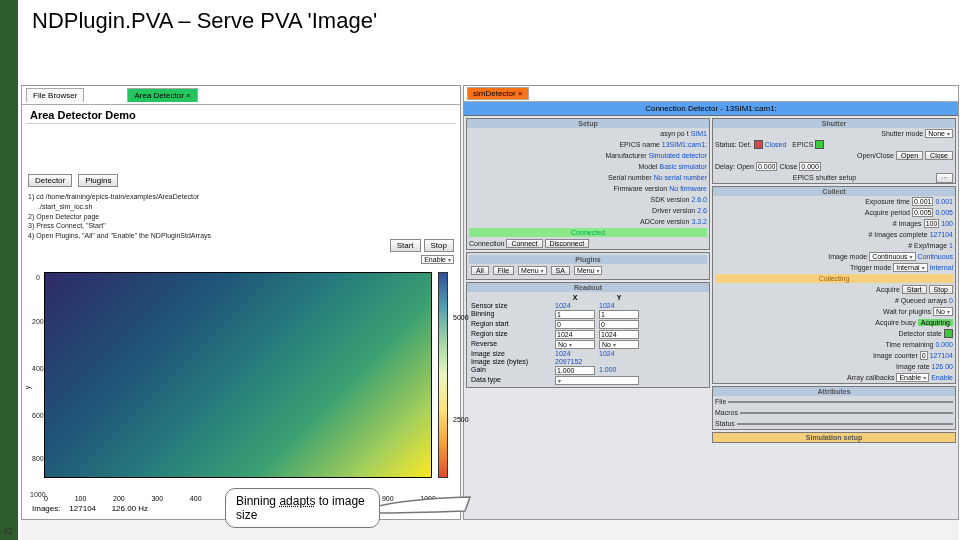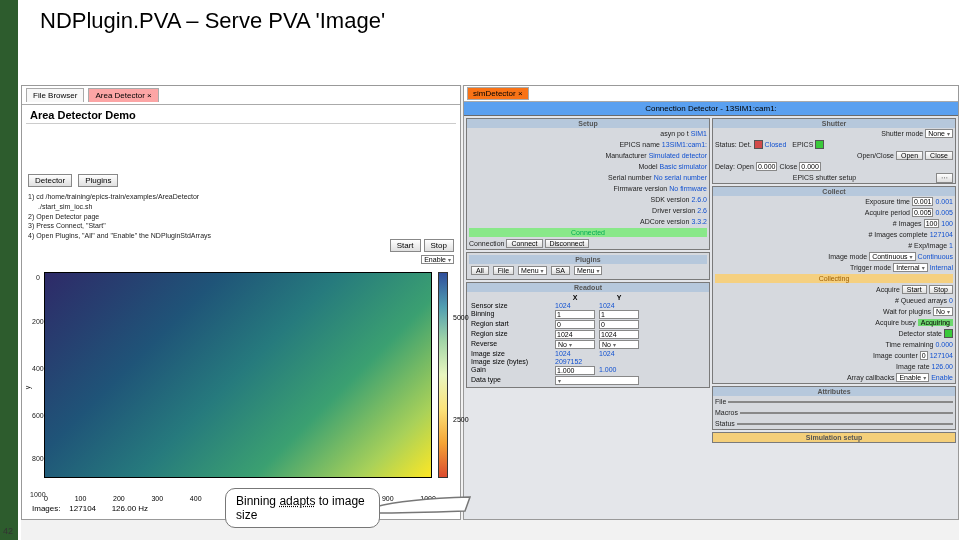--- a/index.html
+++ b/index.html
@@ -1,24 +1,24 @@
 <!DOCTYPE html>
 <html><head>
 <meta charset="utf-8">
 <style>
 * { box-sizing: border-box; margin: 0; padding: 0; font-family: Arial, sans-serif; }
 body { width: 960px; height: 540px; background: #fff; position: relative; overflow: hidden; font-size: 8px; }
 .green-bar { position: absolute; left: 0; top: 0; width: 18px; height: 540px; background: #2d5c2d; }
-.slide-title { position: absolute; left: 40px; top: 8px; font-size: 22px; color: #000; font-weight: 400; }
+.slide-title { position: absolute; left: 32px; top: 8px; font-size: 22px; color: #000; font-weight: 400; }
 .page-num { position: absolute; left: 3px; bottom: 4px; font-size: 9px; color: #333; z-index: 20; }
 
 .app-area { position: absolute; left: 21px; top: 85px; width: 938px; height: 455px; background: #f2f2f2; }
-.tabs { background: #fff; border-bottom: 1px solid #aaa; padding: 2px 4px; display: flex; gap: 4px; font-size: 8px; }
+.tabs { background: #fff; border-bottom: 1px solid #aaa; padding: 2px 4px; display: flex; gap: 19px; font-size: 8px; }
 .tab { padding: 2px 6px; border: 1px solid #aaa; border-bottom: none; background: #f8f8f8; }
-.tab.active { background: #fca5a5; }
+.tab.active { background: #22c55e; margin-left: 24px; }
 .panel-row { display: flex; gap: 2px; height: calc(100% - 20px); }
 .left-panel { flex: 0 0 440px; background: #fff; border: 1px solid #999; padding: 4px; display: flex; flex-direction: column; }
 .right-panel { flex: 1; border: 1px solid #999; background: #e4e6ea; overflow: hidden; }
 .panel-title { background: #fff; font-weight: bold; font-size: 11px; padding: 2px 4px; border-bottom: 1px solid #ccc; }
 .btn { border: 1px solid #888; background: linear-gradient(#fefefe,#e0e0e0); padding: 1px 6px; font-size: 8px; cursor: pointer; margin-top: 47px; }
 .btn-row { display: flex; gap: 6px; padding: 3px 2px; align-items: center; }
 .instructions { font-size: 7px; color: #222; line-height: 1.4; padding: 2px; }
 .inst-right { float: right; display: flex; flex-direction: column; gap: 3px; align-items: flex-end; }
 .plot-area { flex: 1; display: flex; position: relative; padding: 2px 2px 22px 2px; }
 .plot-canvas { position: relative; flex:1; background: linear-gradient(135deg, #2e2a68 0%, #1f5478 30%, #267a7d 50%, #3ba071 70%, #a9d159 88%, #fde725 100%); margin: 4px 2px 2px 16px; border: 1px solid #000; }

